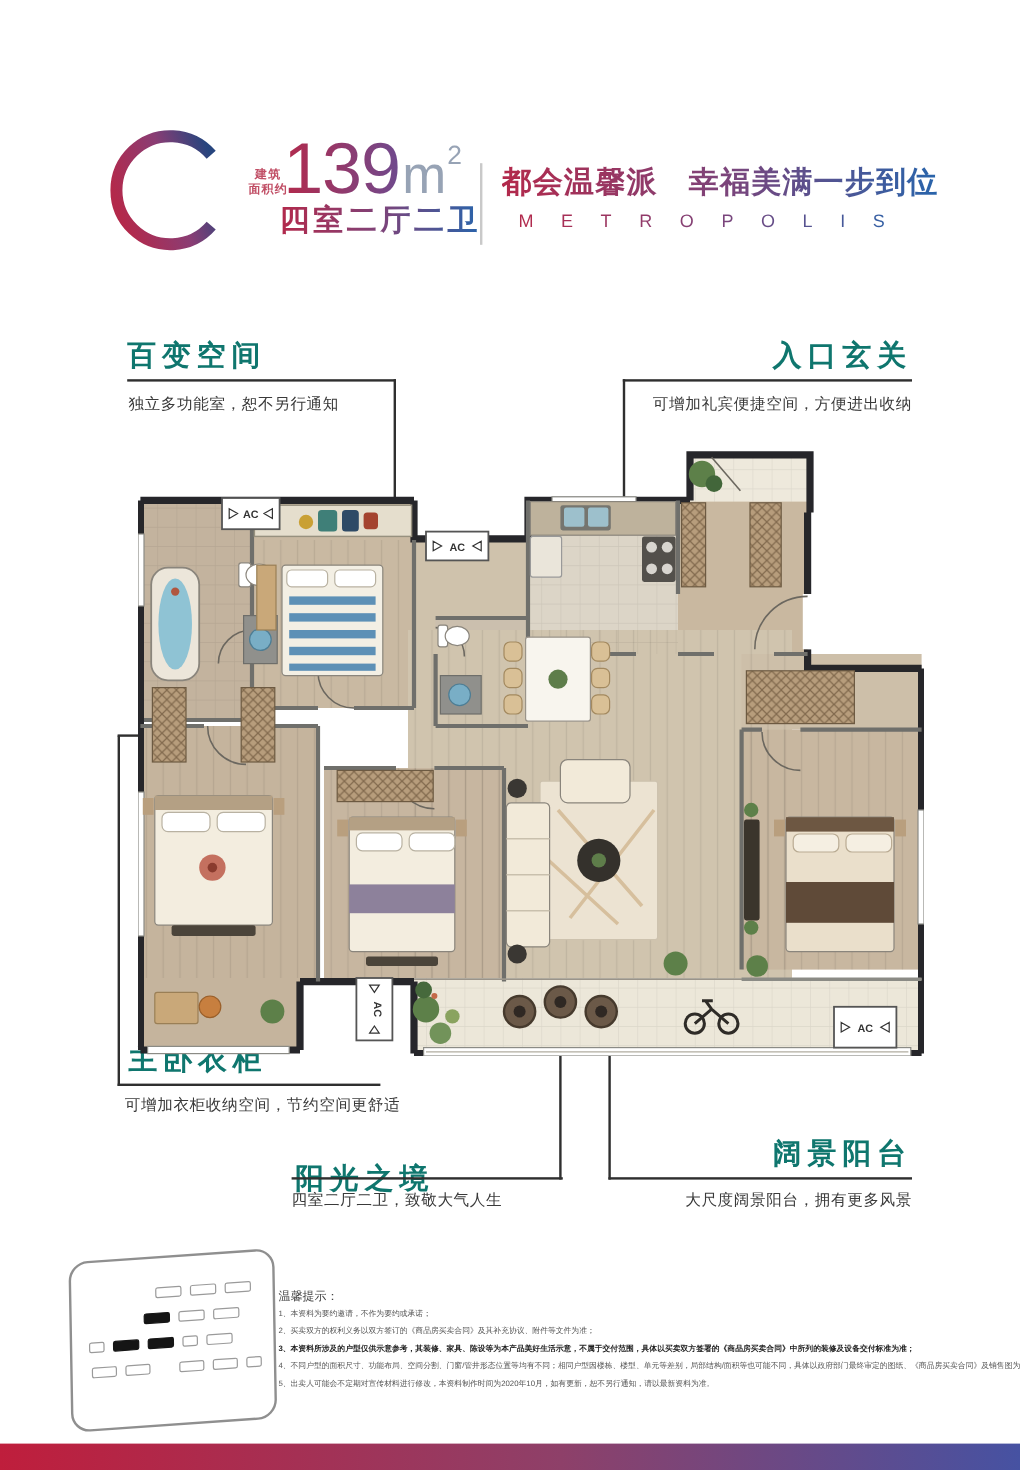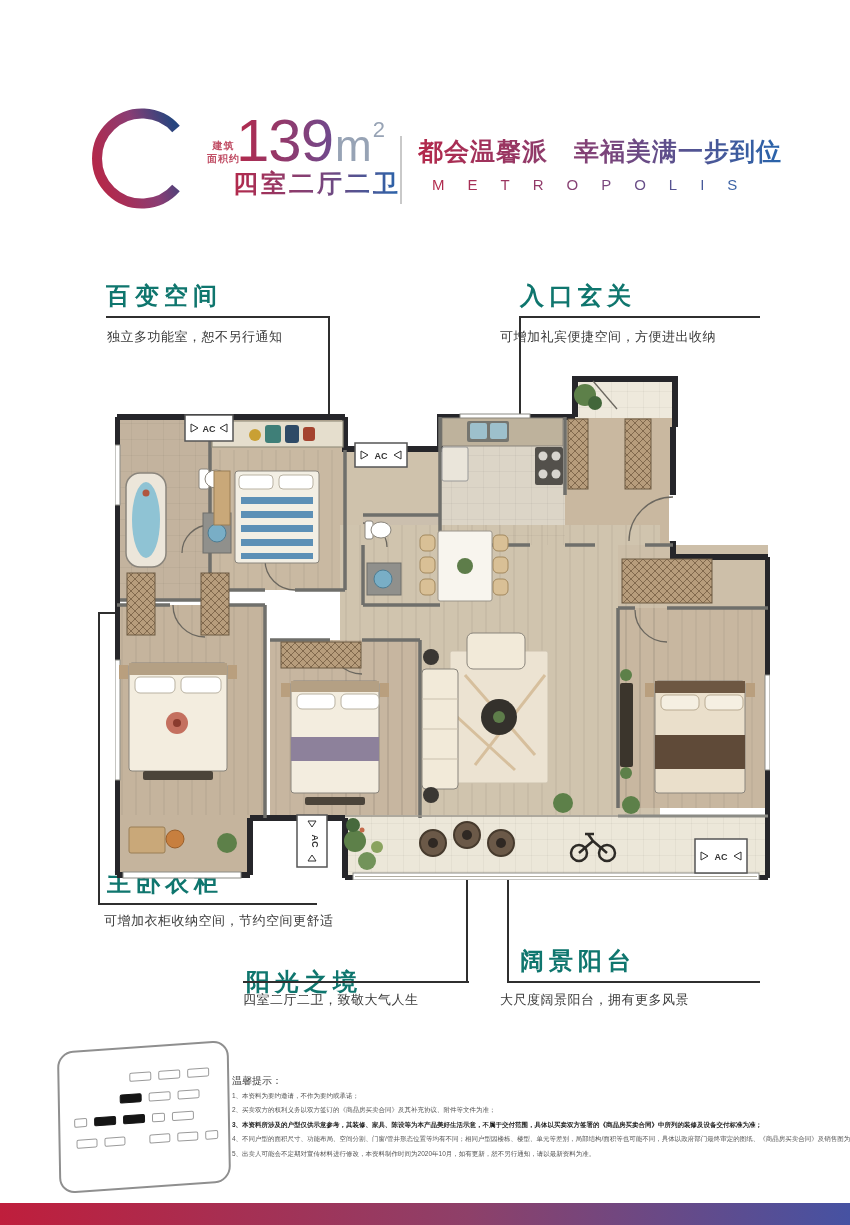--- a/index.html
+++ b/index.html
@@ -27,21 +27,21 @@
   #layout-spec{left:204px;top:167px;font-size:25px;font-weight:700;letter-spacing:3px;margin-left:29px;}
   #header-divider{left:400px;top:136px;width:2px;height:68px;background:#c9c9c9;}
   #slogan-cn{left:418px;top:135px;font-size:25px;font-weight:700;letter-spacing:1px;white-space:nowrap;text-decoration:underline;}
   #slogan-en{left:432px;top:176px;font-size:15px;font-weight:500;letter-spacing:23px;white-space:nowrap;}
 
   
   .co-title{font-size:24px;font-weight:700;color:#0f766e;letter-spacing:5px;white-space:nowrap;}
   .co-sub{font-size:13px;color:#3a3a3a;letter-spacing:0.5px;white-space:nowrap;}
   .co-line{background:#2f2f2f;}
   .co-dot{width:9px;height:9px;border-radius:50%;background:#101010;}
-  .ra{}
+  .ra{text-align:right;}
 
   
   #site-plan{
     left:58px;top:1046px;width:172px;height:142px;border:2px solid #8f8f8f;
     border-radius:16px;transform:rotate(-4deg) skewX(-3deg);
     box-sizing:border-box;padding:24px 10px 0 10px;
   }
   .sp-row{display:flex;gap:7px;margin-bottom:12px;}
   .sp-b{width:22px;height:9px;border:1.5px solid #9a9a9a;background:#fff;border-radius:2px;box-sizing:border-box;}
   .sp-b.f{background:#151515;border-color:#151515;}

